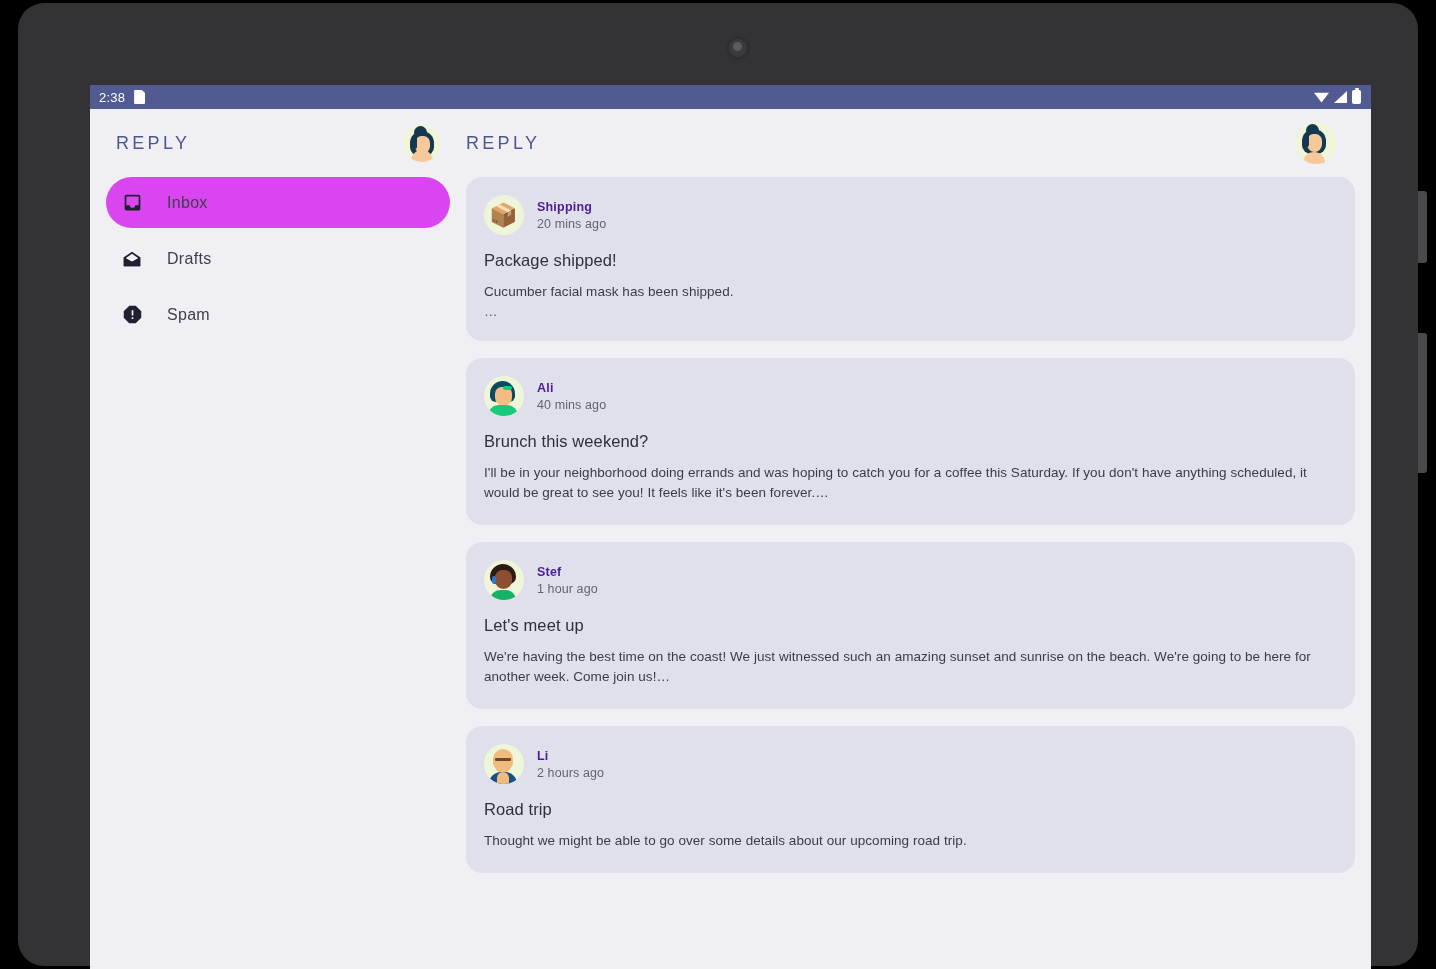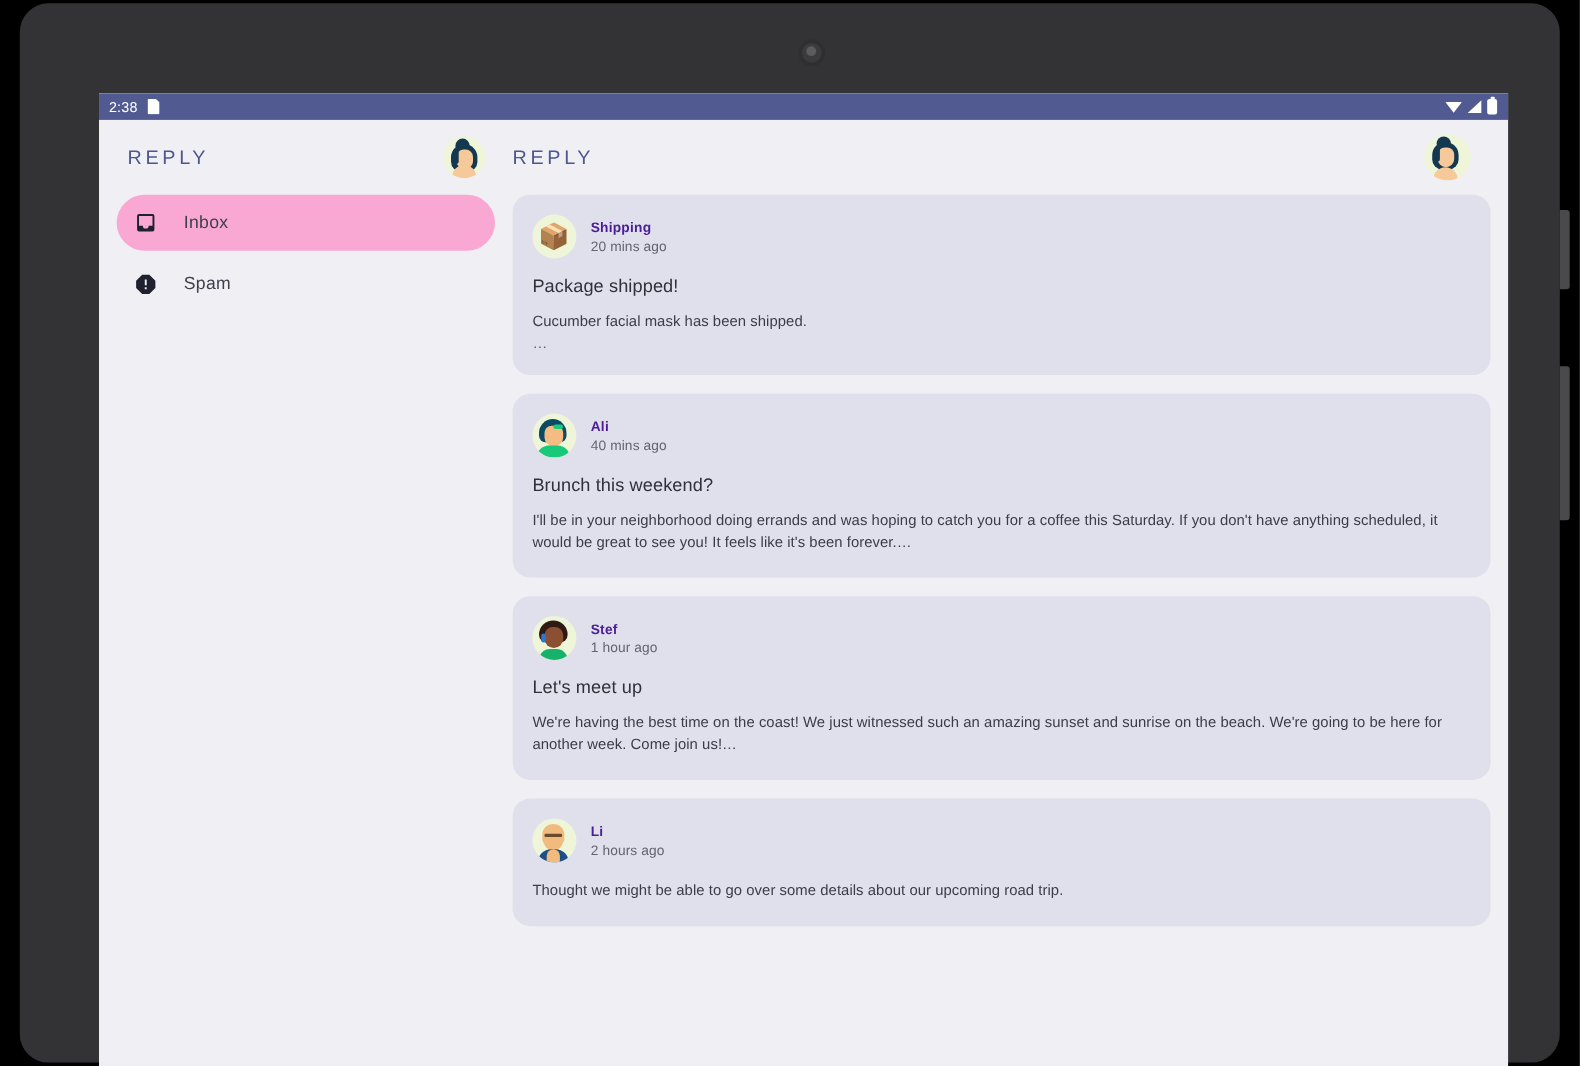--- a/index.html
+++ b/index.html
@@ -157,21 +157,21 @@
   .nav-item {
     height: 51px;
     display: flex;
     align-items: center;
     border-radius: 26px;
     padding-left: 14px;
     gap: 23px;
     cursor: pointer;
     margin-bottom: 5px;
   }
-  .nav-item.selected { background: #f9a8d4; }
+  .nav-item.selected { background: #d946ef; }
   .nav-icon {
     width: 24px; height: 24px;
     display: flex; align-items: center; justify-content: center;
     color: #1f2030;
     flex-shrink: 0;
   }
   .nav-label { font-size: 16px; color: #3d3f4a; letter-spacing: .3px; }
 
   
   #mail-panel { flex: 1; padding-right: 16px; min-width: 0; }
@@ -292,20 +292,29 @@
         <div class="nav-item selected">
           <span class="nav-icon">
             <svg viewBox="0 0 24 24" width="21" height="21" fill="currentColor">
               <path d="M19 3H5a2 2 0 0 0-2 2v14a2 2 0 0 0 2 2h14a2 2 0 0 0 2-2V5a2 2 0 0 0-2-2zm0 12h-4a3 3 0 0 1-6 0H5V5h14v10z"></path>
             </svg>
           </span>
           <span class="nav-label">Inbox</span>
         </div>
 
 
+        <div class="nav-item">
+          <span class="nav-icon">
+            <svg viewBox="0 0 24 24" width="22" height="22" fill="currentColor">
+              <path d="M12 4 3 10.2V20h18v-9.8L12 4zm0 2.4 7 4.8v.3l-7 3.6-7-3.6v-.3l7-4.8z"></path>
+              <path d="M3 9.8 12 15l9-5.2V20H3z"></path>
+            </svg>
+          </span>
+          <span class="nav-label">Drafts</span>
+        </div>
 
         <div class="nav-item">
           <span class="nav-icon">
             <svg viewBox="0 0 24 24" width="21" height="21" fill="currentColor">
               <path d="M15.7 2H8.3L2 8.3v7.4L8.3 22h7.4l6.3-6.3V8.3L15.7 2zM13 17h-2v-2h2v2zm0-4h-2V7h2v6z"></path>
             </svg>
           </span>
           <span class="nav-label">Spam</span>
         </div>
       </div>
@@ -379,20 +388,21 @@
                 <span class="av-face"></span>
                 <span class="av-extra"></span>
                 <span class="av-body"></span>
                 <span class="av-body-inner"></span>
               </div>
               <div class="meta-text">
                 <span class="sender-name">Li</span>
                 <span class="mail-time">2 hours ago</span>
               </div>
             </div>
+            <div class="mail-subject">Road trip</div>
             <div class="mail-preview">Thought we might be able to go over some details about our upcoming road trip.</div>
           </div>
 
         </div>
       </div>
     </div>
 
     <div id="dock">
 
       <div class="dock-icon" id="dock-gmail">

